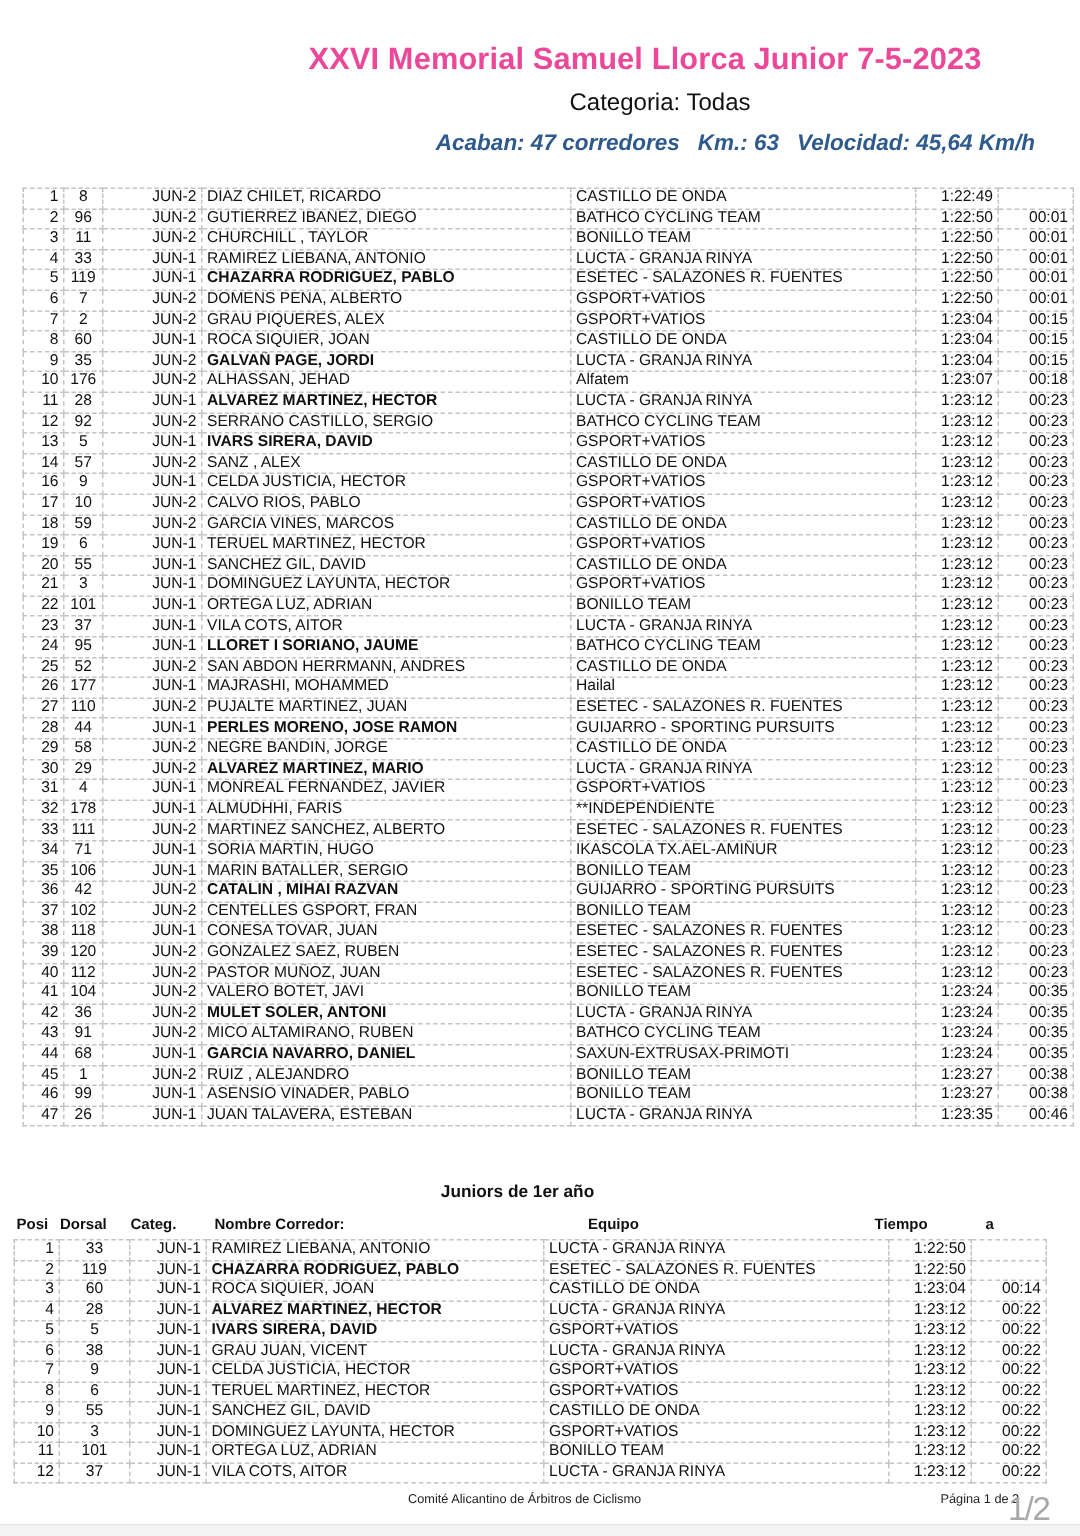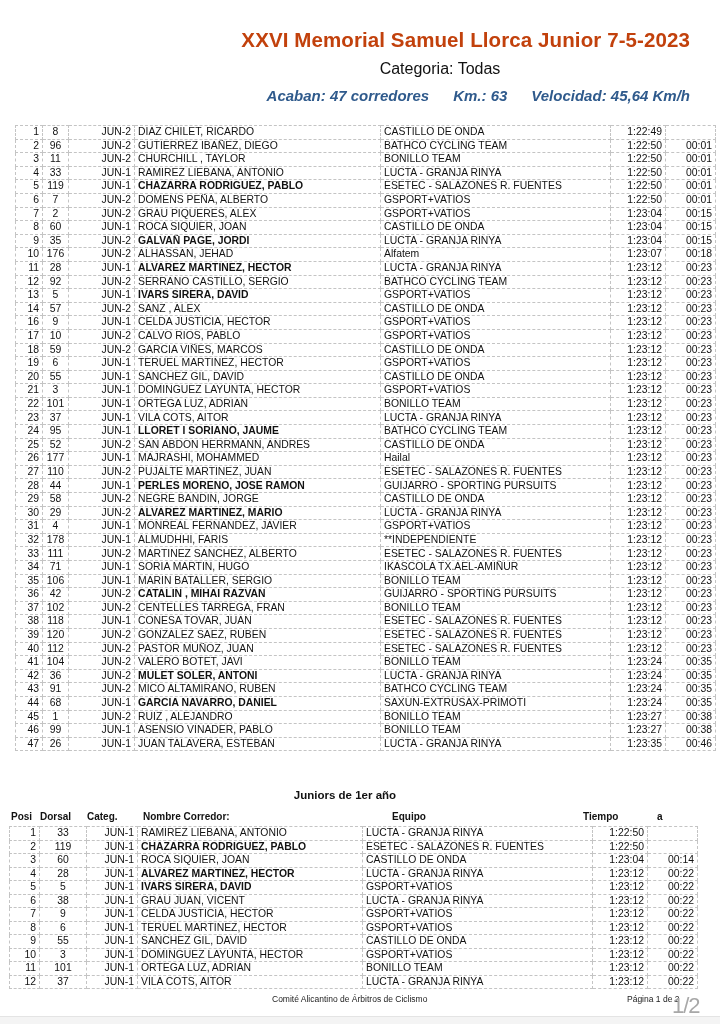--- a/index.html
+++ b/index.html
@@ -1,30 +1,30 @@
 <!DOCTYPE html>
 <html><head>
 <meta charset="utf-8">
 <style>
   * { box-sizing: border-box; margin: 0; padding: 0; }
   html, body { width: 720px; height: 1024px; background: #ffffff; overflow: hidden; }
   body { font-family: "Liberation Sans", sans-serif; color: #111; position: relative; }
 
   .title {
-    position: absolute; top: 28px; left: 170px; width: 520px; text-align: right;
-    font-size: 20.5px; font-weight: bold; color: #c2410c; letter-spacing: 0.1px;
+    position: absolute; top: 28px; left: 170px; width: 520px; text-align: center;
+    font-size: 20.5px; font-weight: bold; color: #ec4899; letter-spacing: 0.1px;
   }
   .subtitle {
     position: absolute; top: 60px; left: 300px; width: 280px; text-align: center;
     font-size: 16px; font-weight: normal; color: #111;
   }
   .stats {
     position: absolute; top: 87px; left: 200px; width: 490px;
     font-size: 15px; font-weight: bold; font-style: italic; color: #2f5a8c;
-    display: flex; gap: 24px; justify-content: flex-end; align-items: center;
+    display: flex; gap: 12px; justify-content: flex-end; align-items: center;
   }
   .stats span { white-space: nowrap; }
 
   table.results {
     position: absolute; border-collapse: collapse; table-layout: fixed;
     font-size: 10.4px; line-height: 1;
   }
   table.results td {
     height: 13.6px; padding: 0 3px; white-space: nowrap; overflow: hidden;
     border-bottom: 1px dashed #c4c4c4;
@@ -401,21 +401,21 @@
           <td class="cat">JUN-2</td>
           <td class="name bold">CATALIN , MIHAI RAZVAN</td>
           <td class="team">GUIJARRO -  SPORTING PURSUITS</td>
           <td class="time">1:23:12</td>
           <td class="gap">00:23</td>
         </tr>
         <tr>
           <td class="pos">37</td>
           <td class="dorsal">102</td>
           <td class="cat">JUN-2</td>
-          <td class="name">CENTELLES TARREGA, FRAN</td>
+          <td class="name">CENTELLES GSPORT, FRAN</td>
           <td class="team">BONILLO TEAM</td>
           <td class="time">1:23:12</td>
           <td class="gap">00:23</td>
         </tr>
         <tr>
           <td class="pos">38</td>
           <td class="dorsal">118</td>
           <td class="cat">JUN-1</td>
           <td class="name">CONESA TOVAR, JUAN</td>
           <td class="team">ESETEC - SALAZONES R. FUENTES</td>

